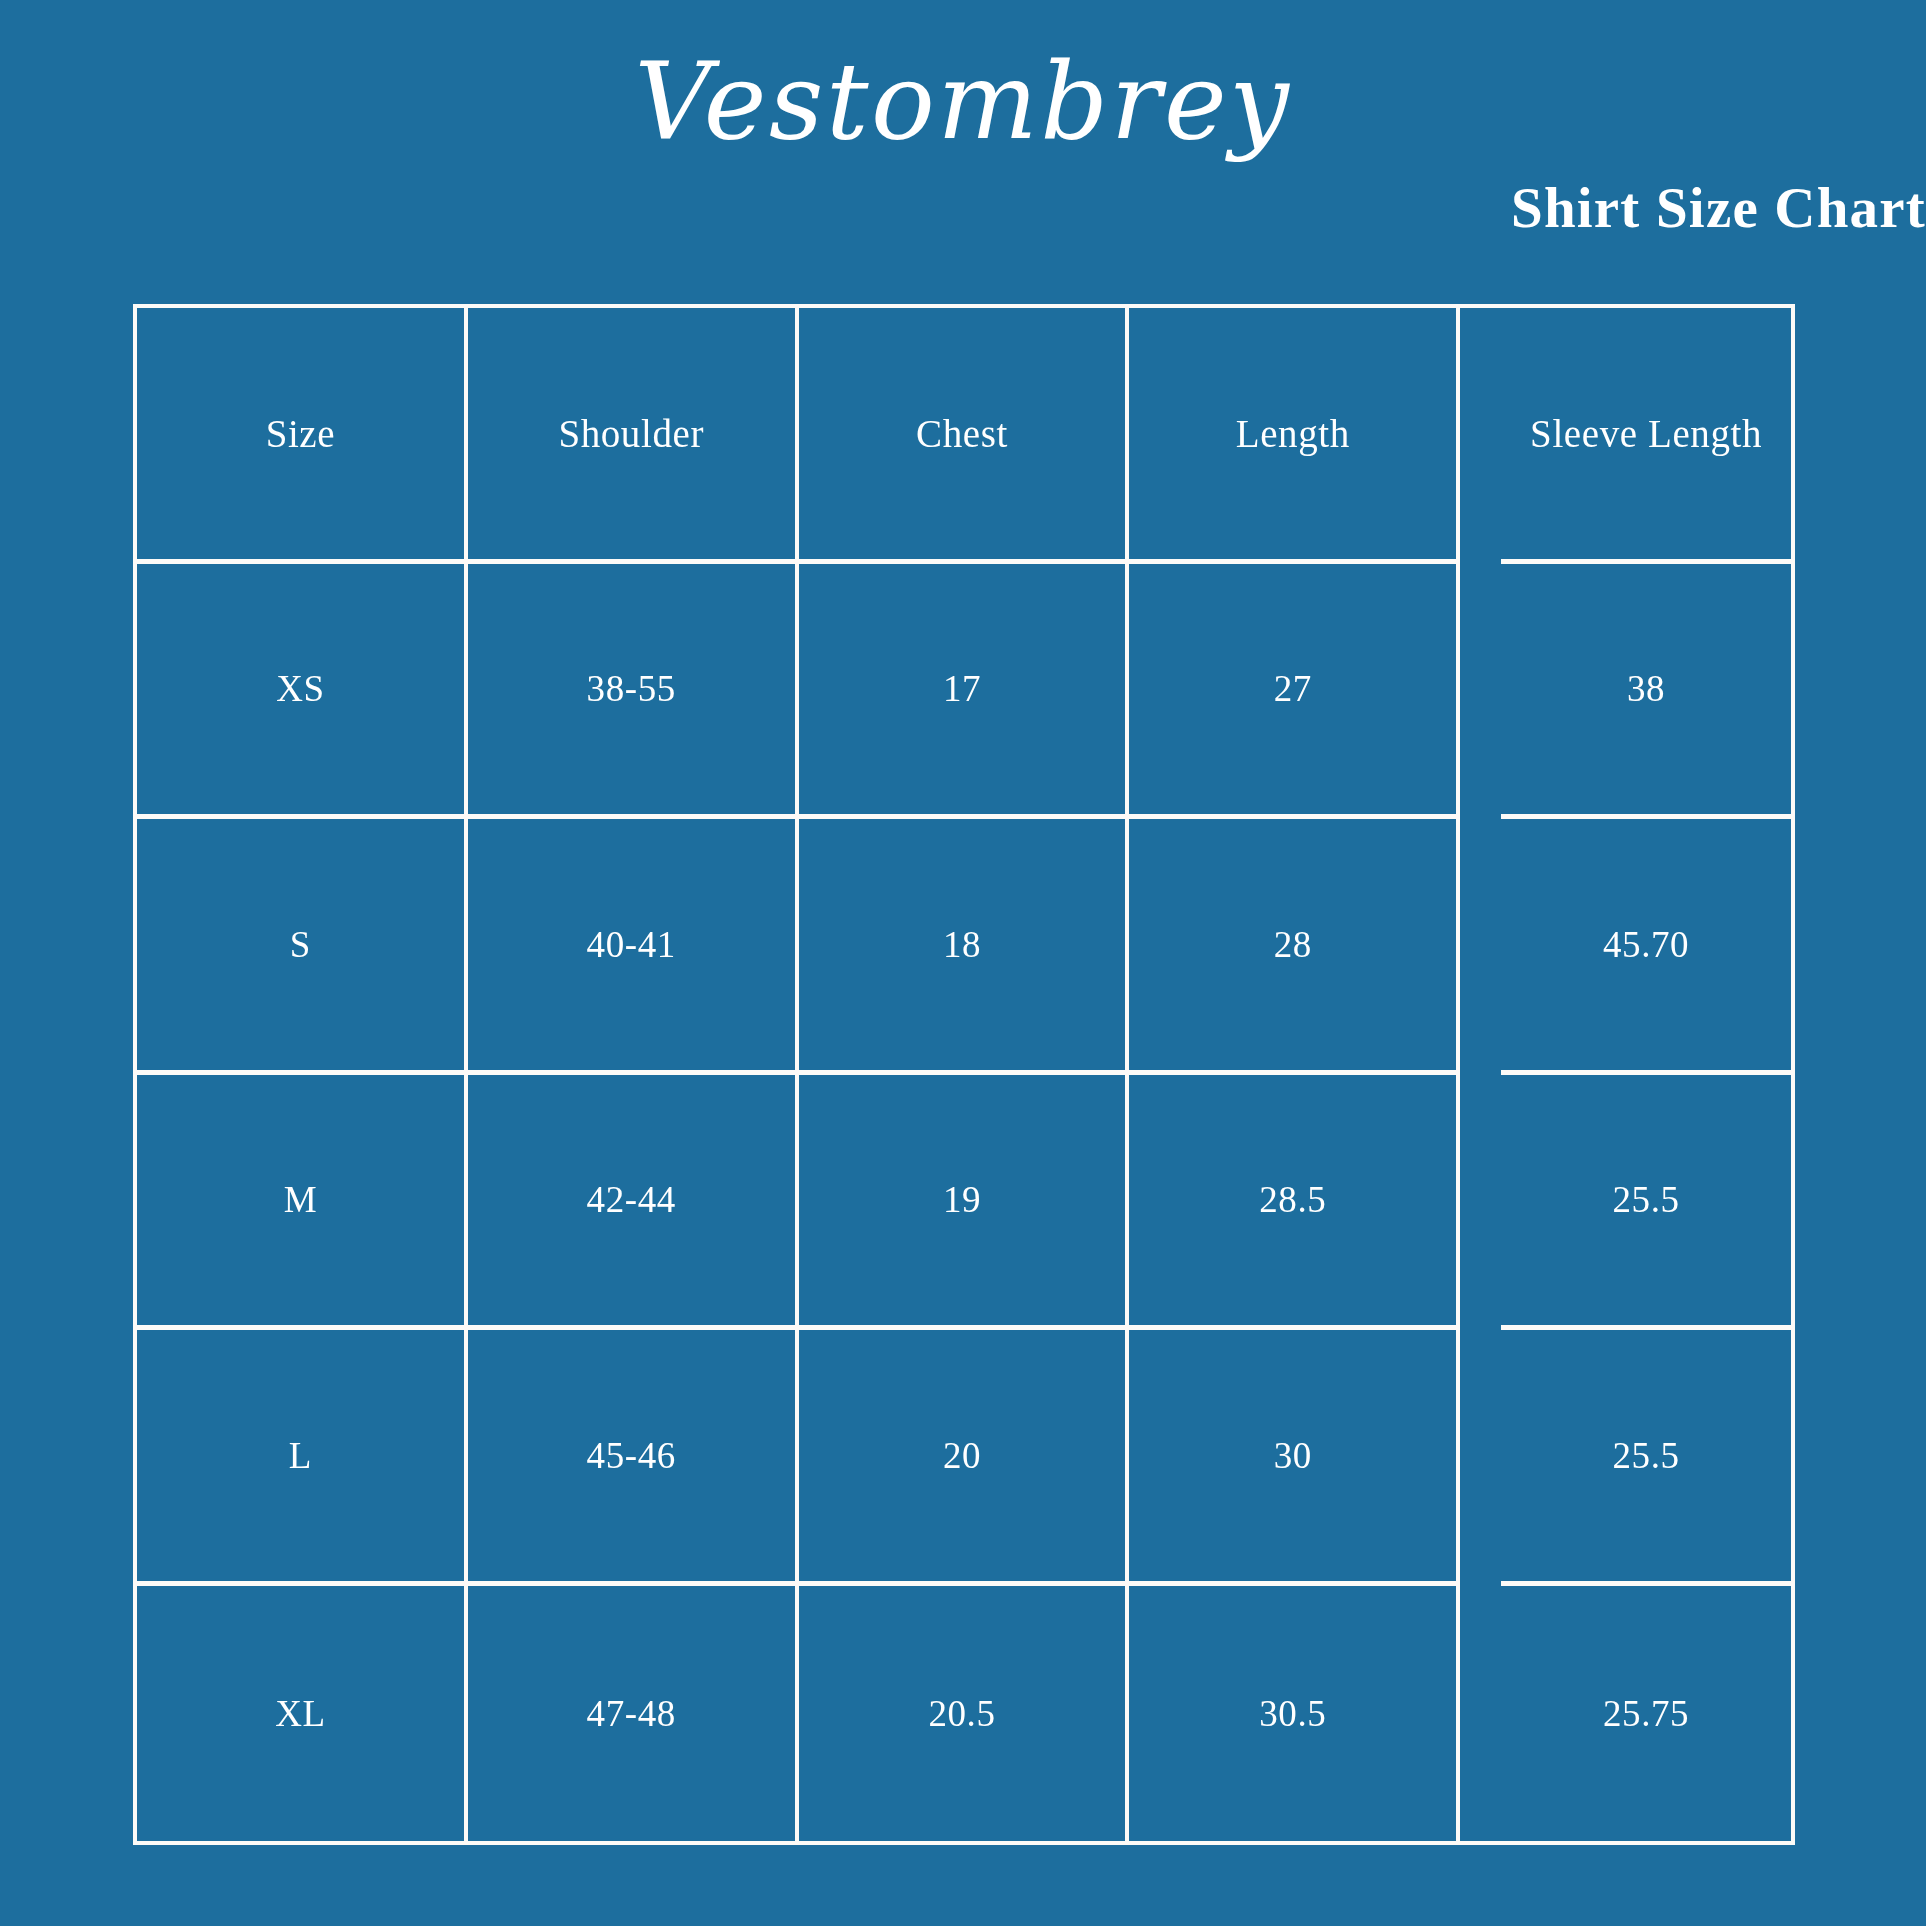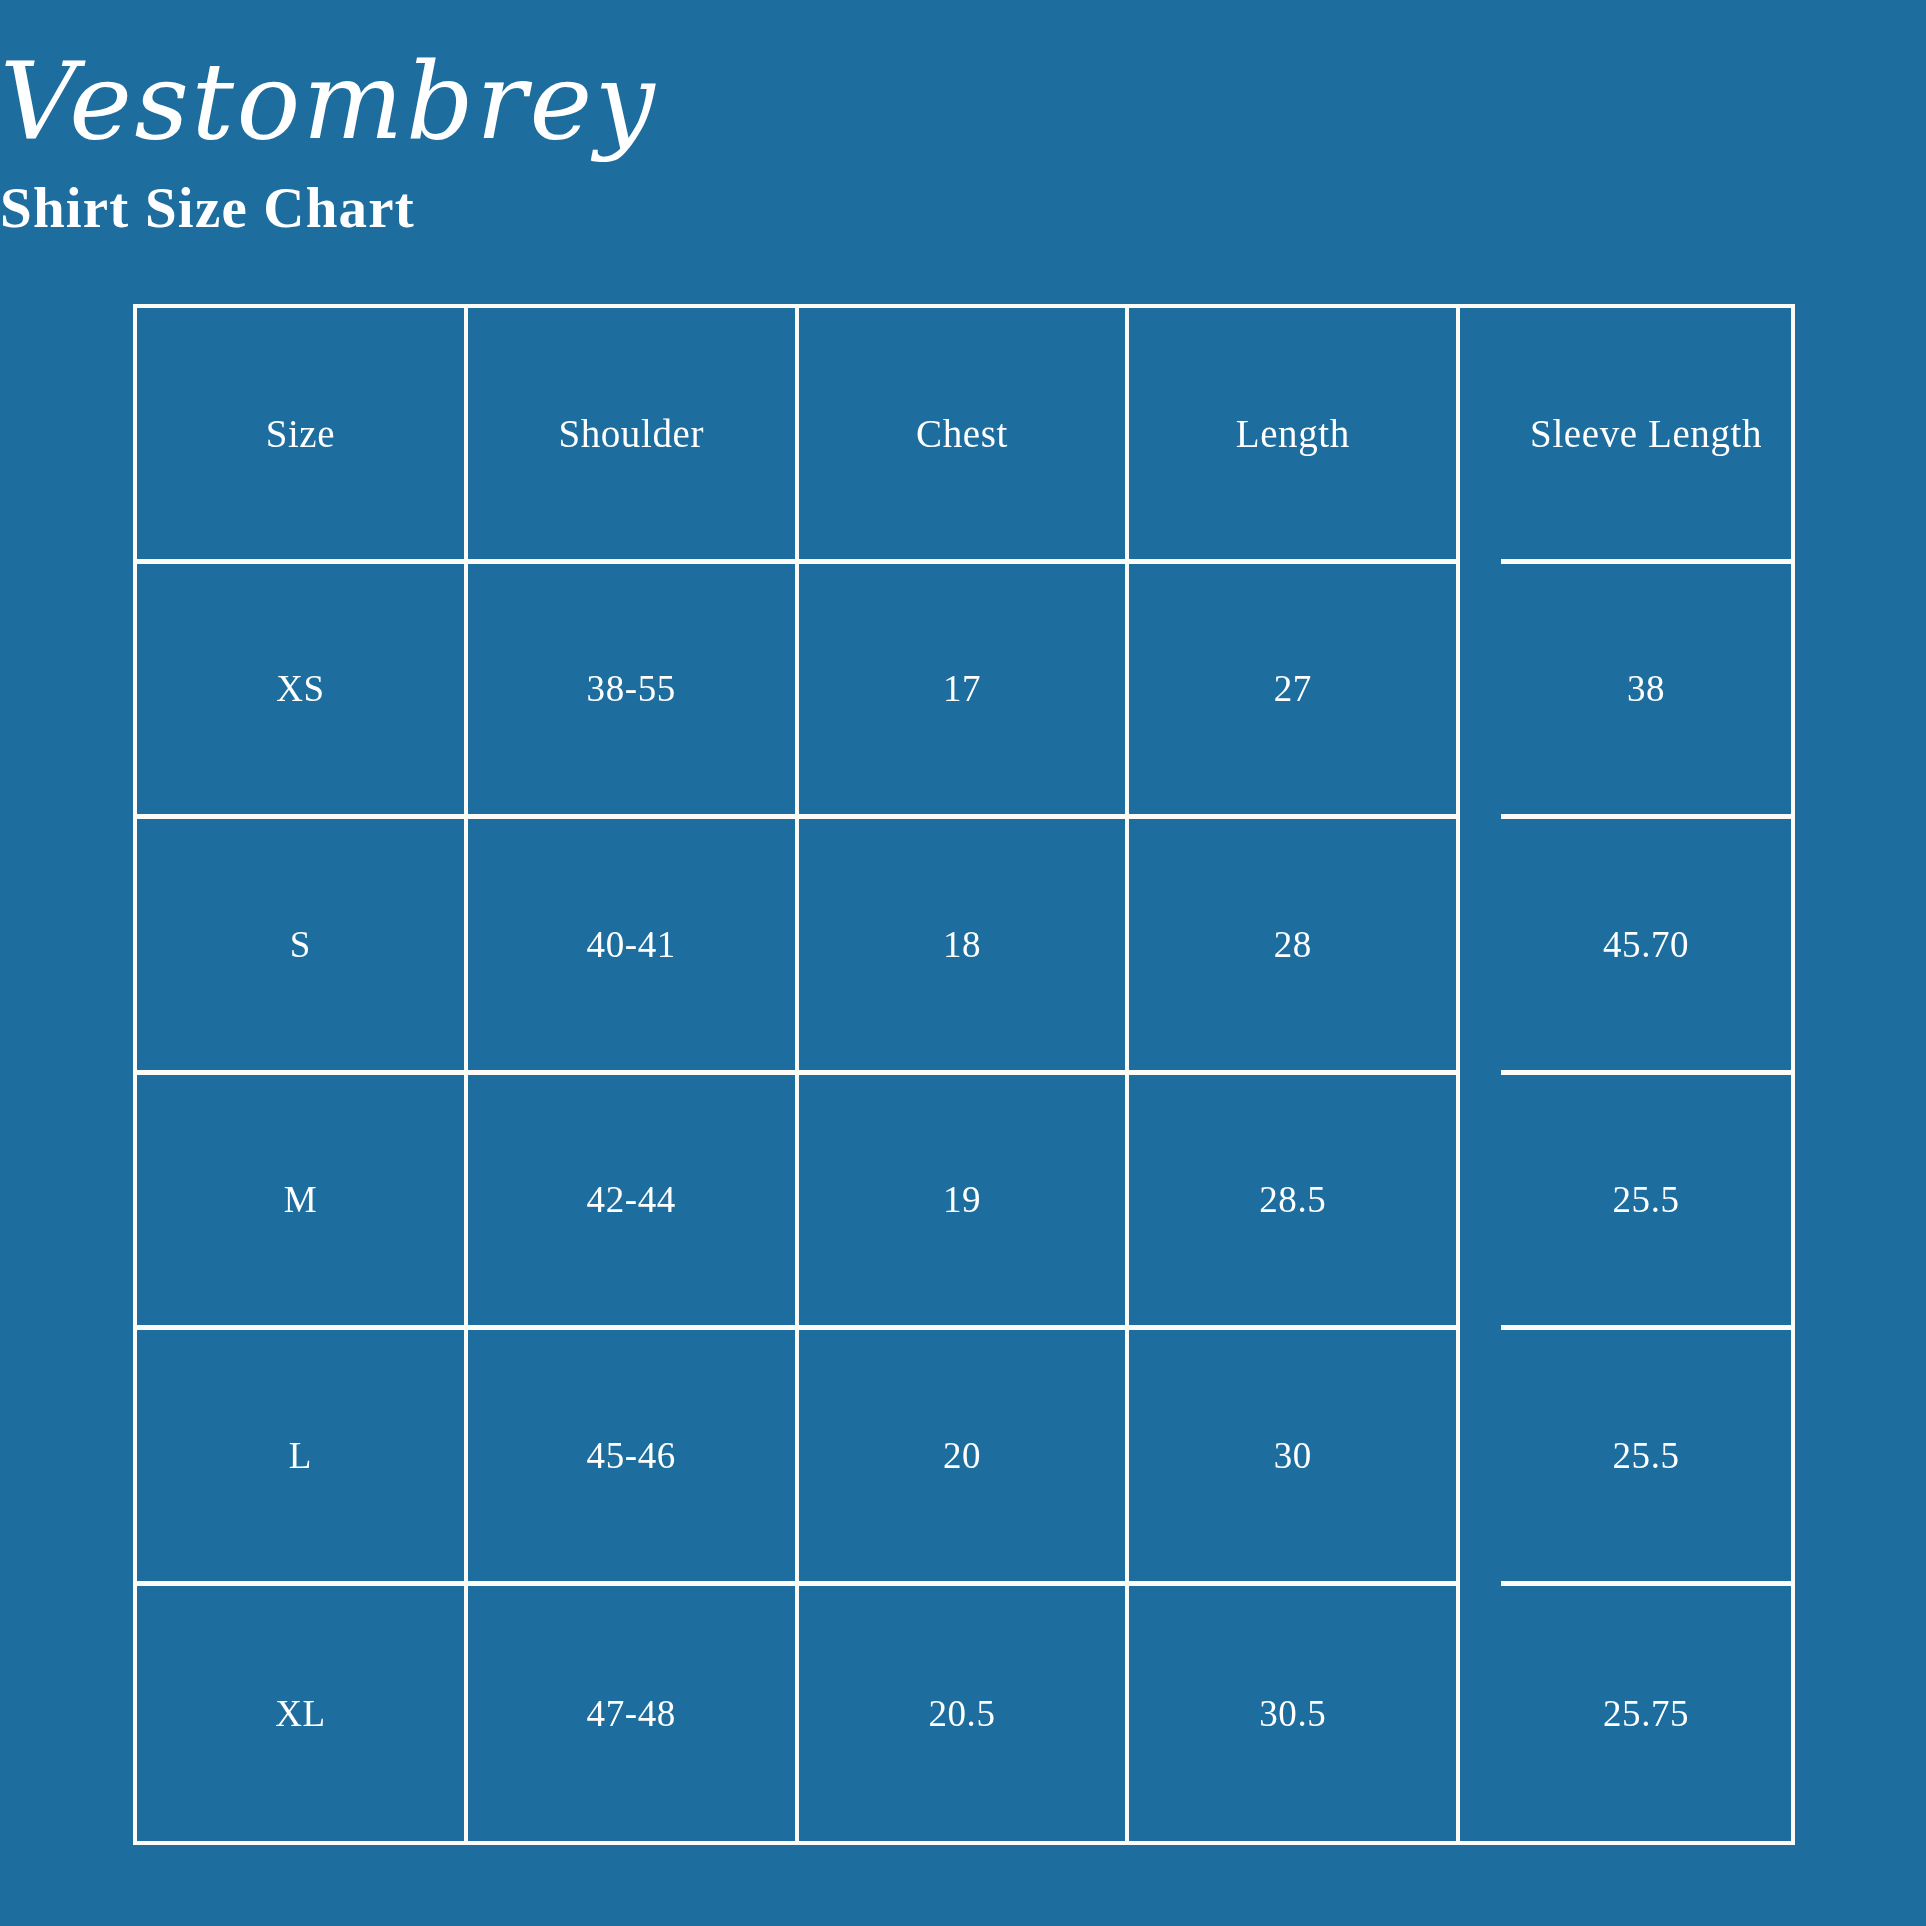--- a/index.html
+++ b/index.html
@@ -15,31 +15,32 @@
     color: #FFFFFF;
     overflow: hidden;
   }
   .canvas {
     position: absolute;
     inset: 0;
   }
   .brand-title {
     margin: 0;
     padding-top: 36px;
+    text-align: center;
     font-family: "DejaVu Serif", serif;
     font-style: italic;
     font-weight: 400;
     font-size: 106px;
     line-height: 1.25;
     color: #FFFFFF;
     letter-spacing: 2.5px;
   }
   .page-subtitle {
     margin: 8.6px 0 0 0;
-    text-align: left;
+    text-align: right;
     font-family: "Liberation Serif", serif;
     font-weight: 700;
     font-size: 57px;
     line-height: 1.1;
     color: #FFFFFF;
     letter-spacing: 1.2px;
   }
   .size-table {
     position: absolute;
     left: 133px;

